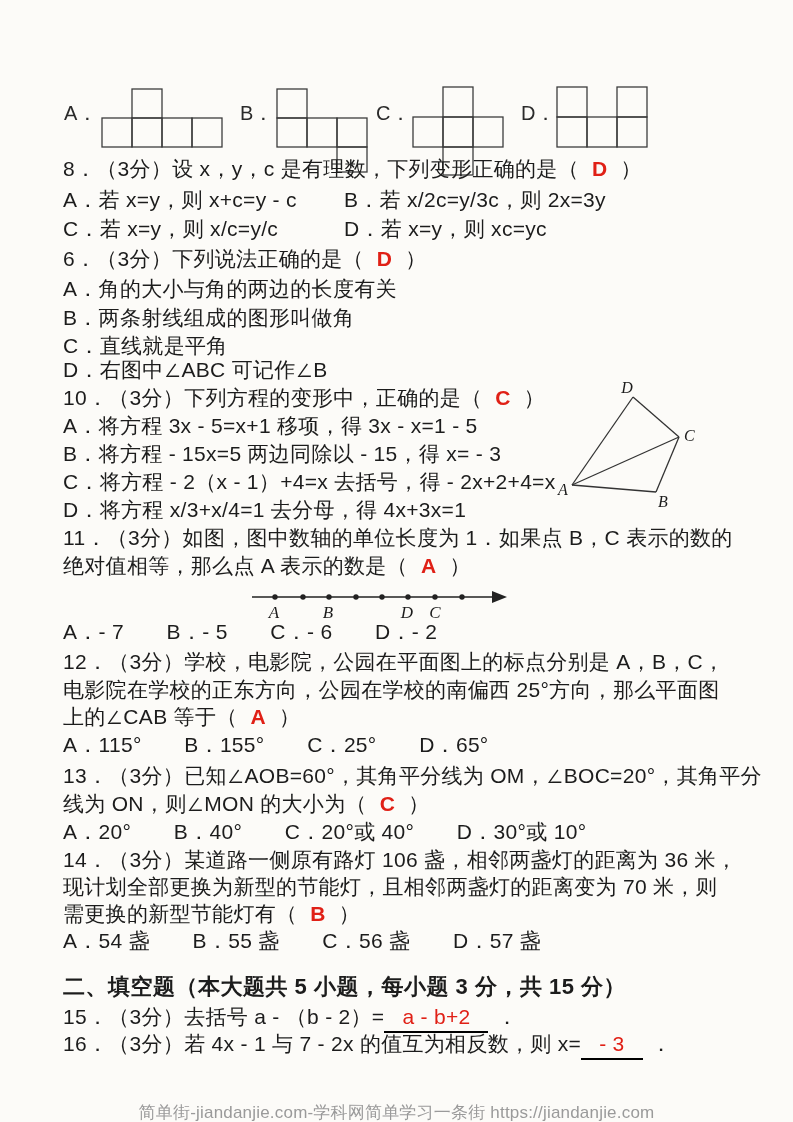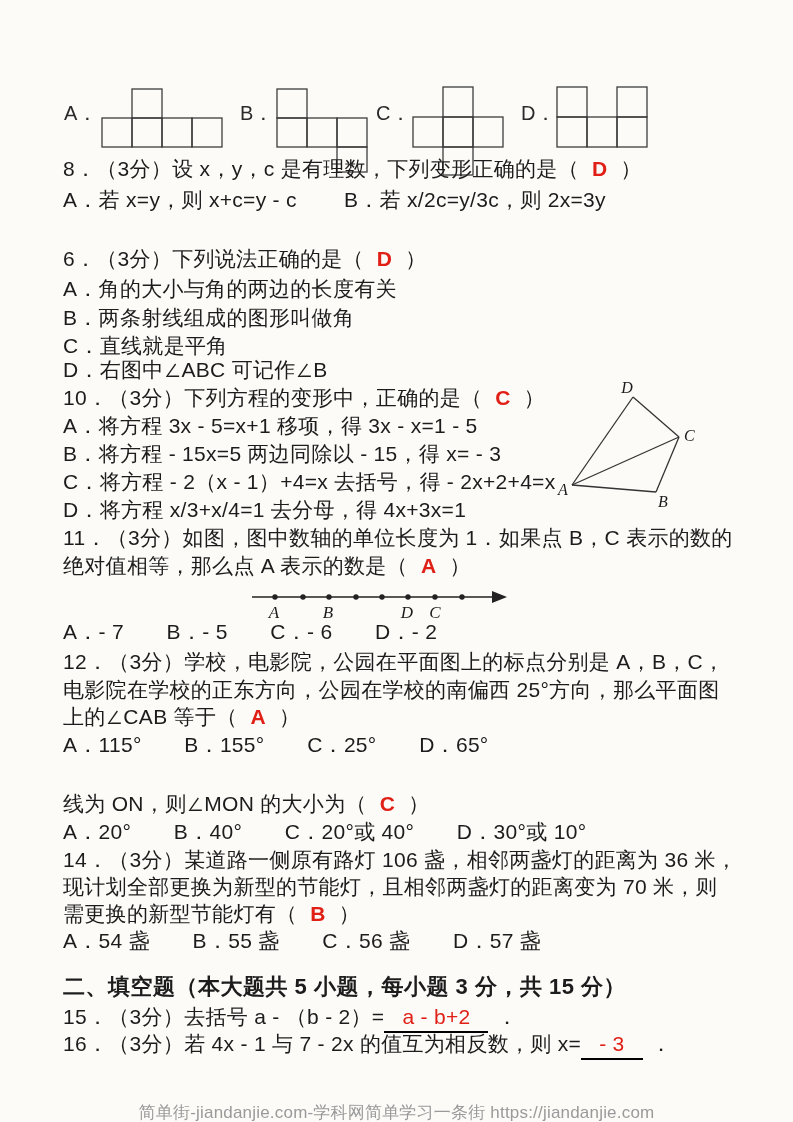--- a/index.html
+++ b/index.html
@@ -90,20 +90,21 @@
     </g>
   </svg>
 
   <span class="netlab" style="left:64px;top:100px">A．</span>
   <span class="netlab" style="left:240px;top:100px">B．</span>
   <span class="netlab" style="left:376px;top:100px">C．</span>
   <span class="netlab" style="left:521px;top:100px">D．</span>
 
   <div class="ln" style="top:156px"><span>8．（3分）设 x，y，c 是有理数，下列变形正确的是（</span><span class="ans">D</span><span>）</span></div>
   <div class="ln" style="top:187px"><span class="col1">A．若 x=y，则 x+c=y - c</span><span>B．若 x/2c=y/3c，则 2x=3y</span></div>
+  <div class="ln" style="top:216px"><span class="col1">C．若 x=y，则 x/c=y/c</span><span>D．若 x=y，则 xc=yc</span></div>
 
   <div class="ln" style="top:246px"><span>6．（3分）下列说法正确的是（</span><span class="ans">D</span><span>）</span></div>
   <div class="ln" style="top:276px">A．角的大小与角的两边的长度有关</div>
   <div class="ln" style="top:305px">B．两条射线组成的图形叫做角</div>
   <div class="ln" style="top:333px">C．直线就是平角</div>
   <div class="ln" style="top:357px">D．右图中∠ABC 可记作∠B</div>
 
   <div class="ln" style="top:385px"><span>10．（3分）下列方程的变形中，正确的是（</span><span class="ans">C</span><span>）</span></div>
   <div class="ln" style="top:413px">A．将方程 3x - 5=x+1 移项，得 3x - x=1 - 5</div>
   <div class="ln" style="top:441px">B．将方程 - 15x=5 两边同除以 - 15，得 x= - 3</div>
@@ -112,20 +113,21 @@
 
   <div class="ln" style="top:525px">11．（3分）如图，图中数轴的单位长度为 1．如果点 B，C 表示的数的</div>
   <div class="ln" style="top:553px"><span>绝对值相等，那么点 A 表示的数是（</span><span class="ans">A</span><span>）</span></div>
   <div class="ln" style="top:619px">A．- 7　　B．- 5　　C．- 6　　D．- 2</div>
 
   <div class="ln" style="top:649px">12．（3分）学校，电影院，公园在平面图上的标点分别是 A，B，C，</div>
   <div class="ln" style="top:677px">电影院在学校的正东方向，公园在学校的南偏西 25°方向，那么平面图</div>
   <div class="ln" style="top:704px"><span>上的∠CAB 等于（</span><span class="ans">A</span><span>）</span></div>
   <div class="ln" style="top:732px">A．115°　　B．155°　　C．25°　　D．65°</div>
 
+  <div class="ln" style="top:763px">13．（3分）已知∠AOB=60°，其角平分线为 OM，∠BOC=20°，其角平分</div>
   <div class="ln" style="top:791px"><span>线为 ON，则∠MON 的大小为（</span><span class="ans">C</span><span>）</span></div>
   <div class="ln" style="top:819px">A．20°　　B．40°　　C．20°或 40°　　D．30°或 10°</div>
 
   <div class="ln" style="top:847px">14．（3分）某道路一侧原有路灯 106 盏，相邻两盏灯的距离为 36 米，</div>
   <div class="ln" style="top:874px">现计划全部更换为新型的节能灯，且相邻两盏灯的距离变为 70 米，则</div>
   <div class="ln" style="top:901px"><span>需更换的新型节能灯有（</span><span class="ans">B</span><span>）</span></div>
   <div class="ln" style="top:928px">A．54 盏　　B．55 盏　　C．56 盏　　D．57 盏</div>
 
   <div class="ln bold" style="top:974px">二、填空题（本大题共 5 小题，每小题 3 分，共 15 分）</div>
 

